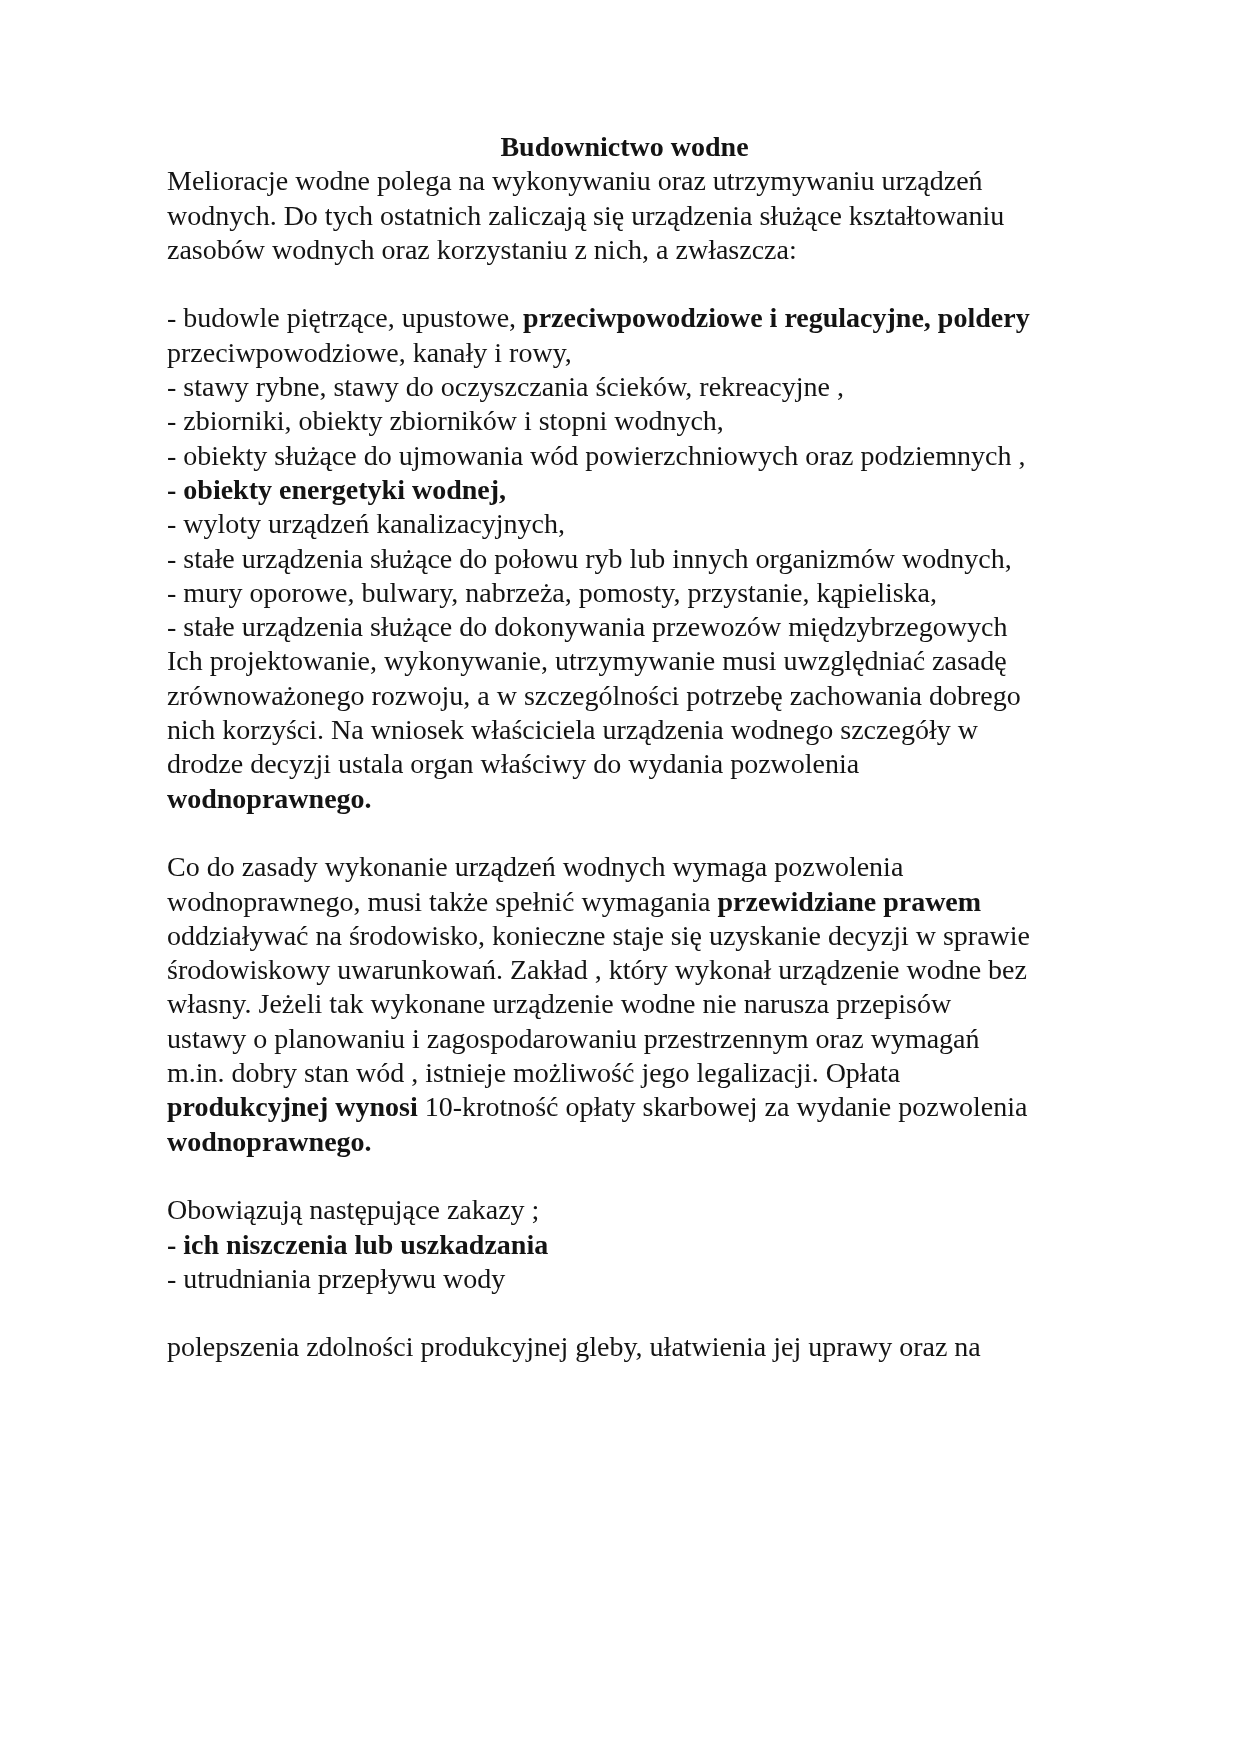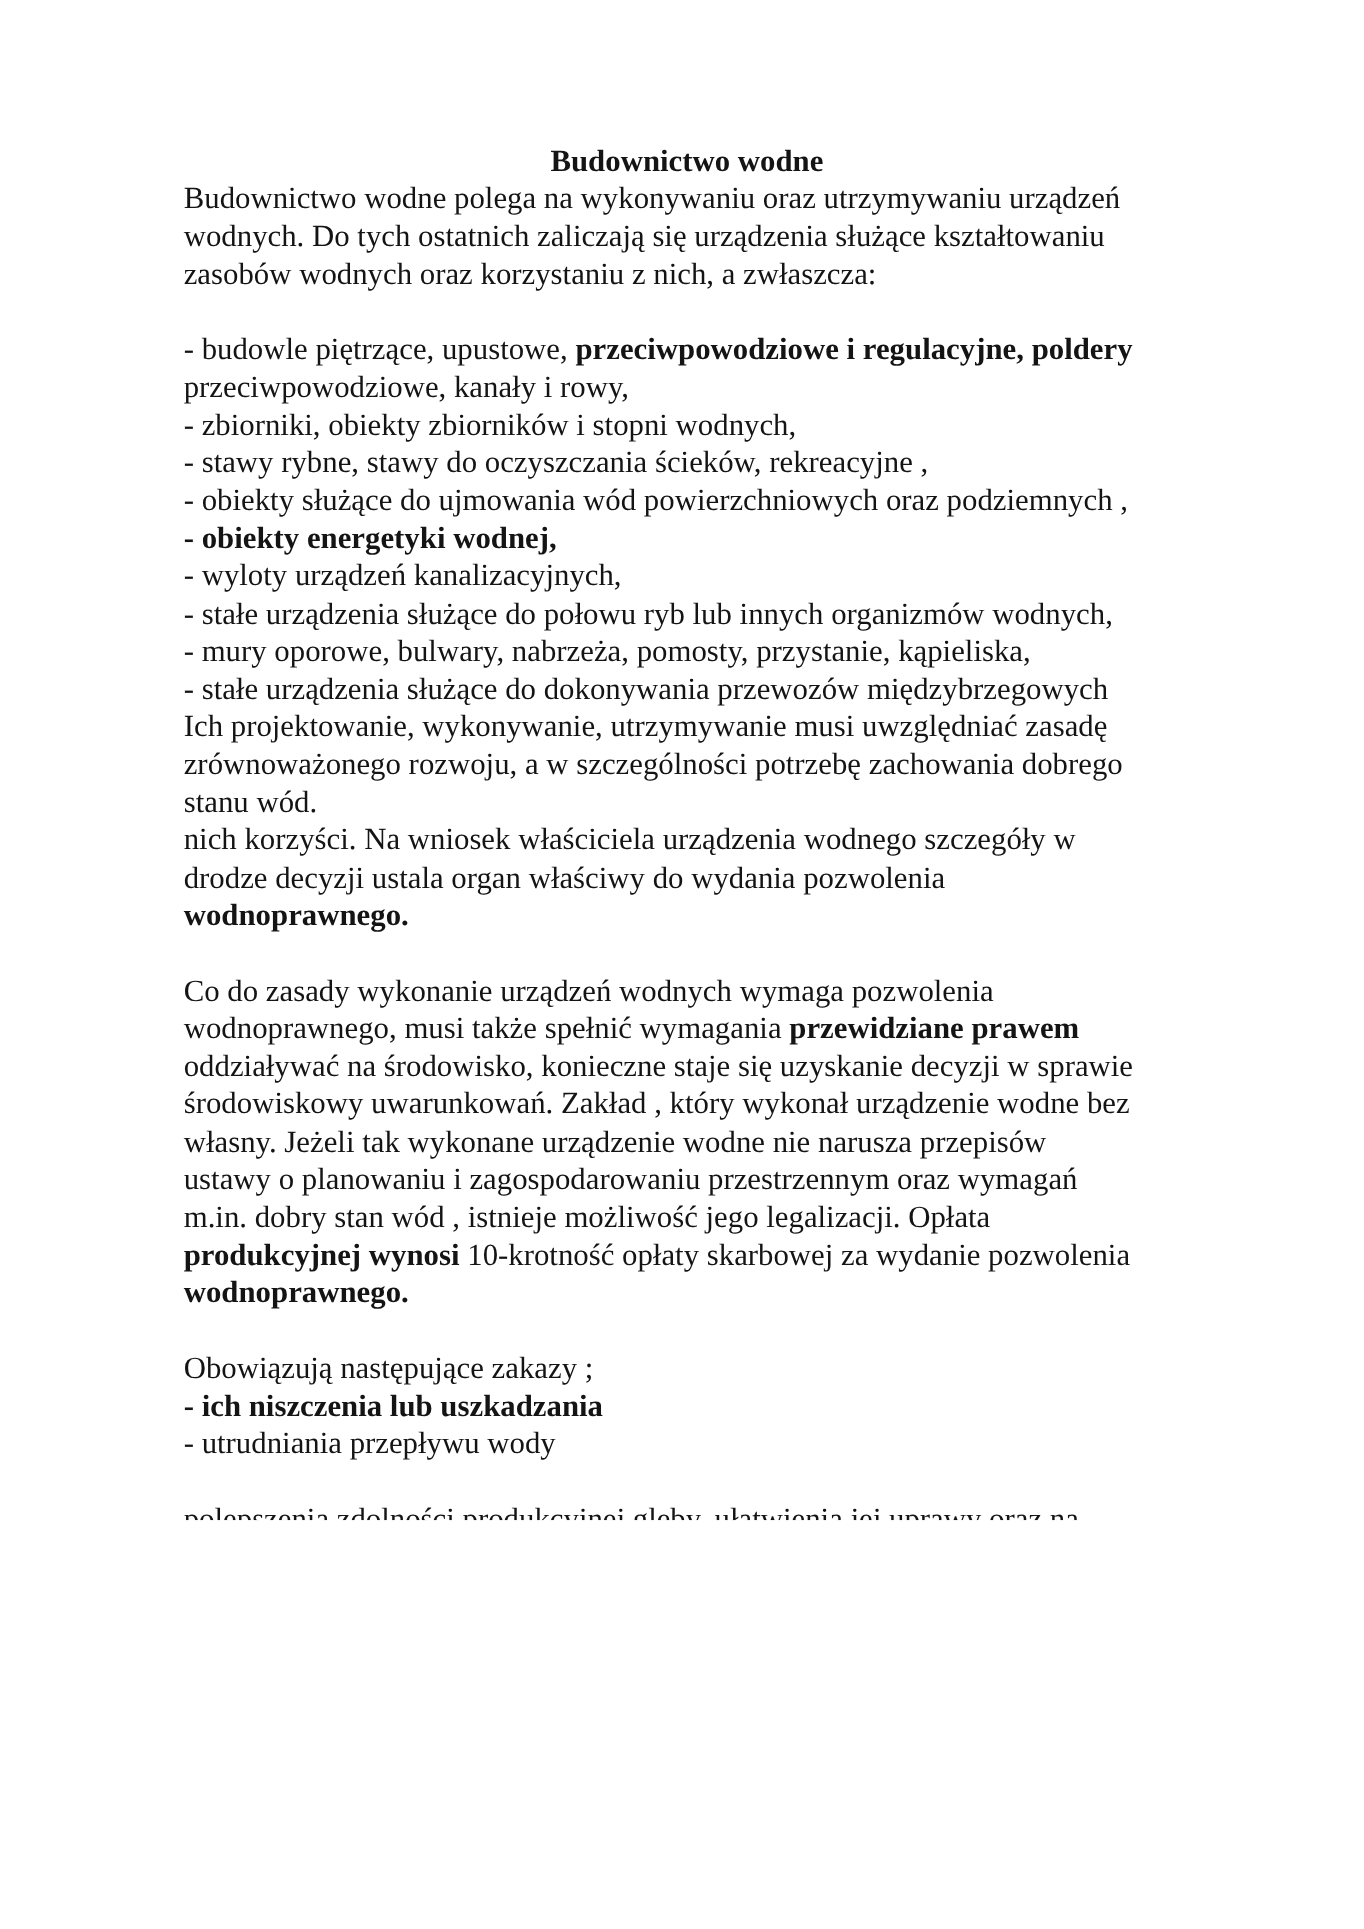--- a/index.html
+++ b/index.html
@@ -35,37 +35,36 @@
   .b {
     font-weight: bold;
   }
 </style>
 </head>
 <body>
 
 <div class="page">
   <div class="content">
       <div class="line center"><span class="b">Budownictwo wodne</span></div>
-      <div class="line"><span>Budownictwo wodne polega na wykonywaniu oraz utrzymywaniu urządzeń</span></div>
+      <div class="line"><span>Melioracje wodne polega na wykonywaniu oraz utrzymywaniu urządzeń</span></div>
       <div class="line"><span>wodnych. Do tych ostatnich zaliczają się urządzenia służące kształtowaniu</span></div>
       <div class="line"><span>zasobów wodnych oraz korzystaniu z nich, a zwłaszcza:</span></div>
       <div class="line">&nbsp;</div>
       <div class="line"><span>- budowle piętrzące, upustowe, </span><span class="b">przeciwpowodziowe i regulacyjne, poldery</span></div>
       <div class="line"><span>przeciwpowodziowe, kanały i rowy,</span></div>
+      <div class="line"><span>- stawy rybne, stawy do oczyszczania ścieków, rekreacyjne ,</span></div>
       <div class="line"><span>- zbiorniki, obiekty zbiorników i stopni wodnych,</span></div>
-      <div class="line"><span>- stawy rybne, stawy do oczyszczania ścieków, rekreacyjne ,</span></div>
       <div class="line"><span>- obiekty służące do ujmowania wód powierzchniowych oraz podziemnych ,</span></div>
       <div class="line"><span class="b">- obiekty energetyki wodnej,</span></div>
       <div class="line"><span>- wyloty urządzeń kanalizacyjnych,</span></div>
       <div class="line"><span>- stałe urządzenia służące do połowu ryb lub innych organizmów wodnych,</span></div>
       <div class="line"><span>- mury oporowe, bulwary, nabrzeża, pomosty, przystanie, kąpieliska,</span></div>
       <div class="line"><span>- stałe urządzenia służące do dokonywania przewozów międzybrzegowych</span></div>
       <div class="line"><span>Ich projektowanie, wykonywanie, utrzymywanie musi uwzględniać zasadę</span></div>
       <div class="line"><span>zrównoważonego rozwoju, a w szczególności potrzebę zachowania dobrego</span></div>
-      <div class="line"><span>stanu wód.</span></div>
       <div class="line"><span>nich korzyści. Na wniosek właściciela urządzenia wodnego szczegóły w</span></div>
       <div class="line"><span>drodze decyzji ustala organ właściwy do wydania pozwolenia</span></div>
       <div class="line"><span class="b">wodnoprawnego.</span></div>
       <div class="line">&nbsp;</div>
       <div class="line"><span>Co do zasady wykonanie urządzeń wodnych wymaga pozwolenia</span></div>
       <div class="line"><span>wodnoprawnego, musi także spełnić wymagania </span><span class="b">przewidziane prawem</span></div>
       <div class="line"><span>oddziaływać na środowisko, konieczne staje się uzyskanie decyzji w sprawie</span></div>
       <div class="line"><span>środowiskowy uwarunkowań. Zakład , który wykonał urządzenie wodne bez</span></div>
       <div class="line"><span>własny. Jeżeli tak wykonane urządzenie wodne nie narusza przepisów</span></div>
       <div class="line"><span>ustawy o planowaniu i zagospodarowaniu przestrzennym oraz wymagań</span></div>

